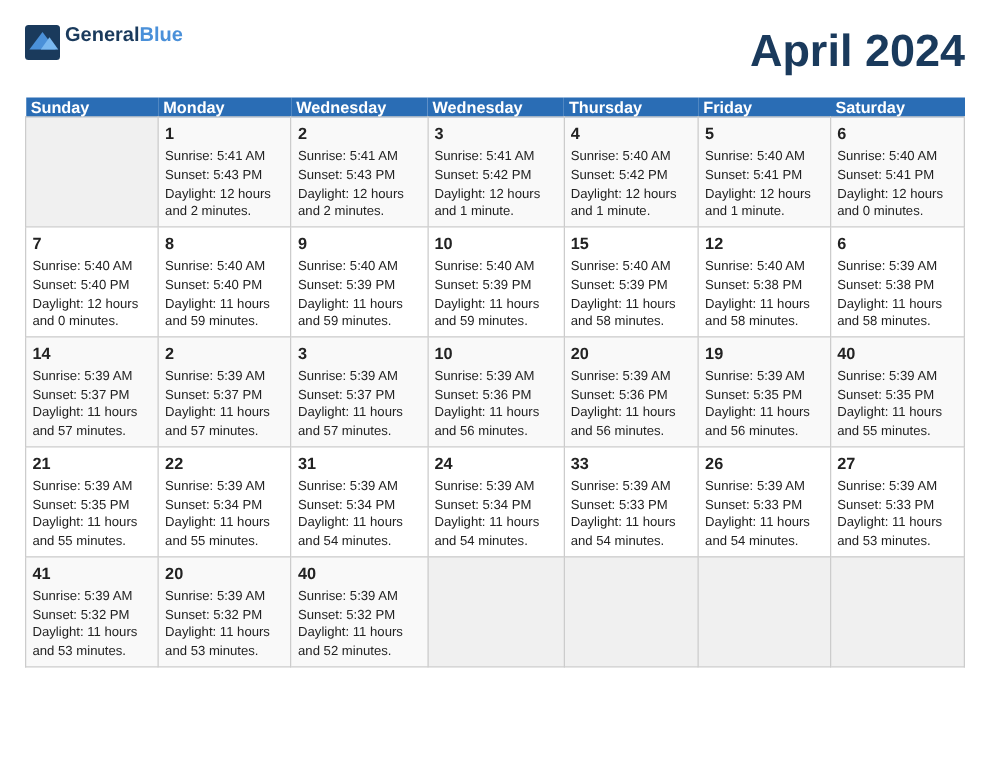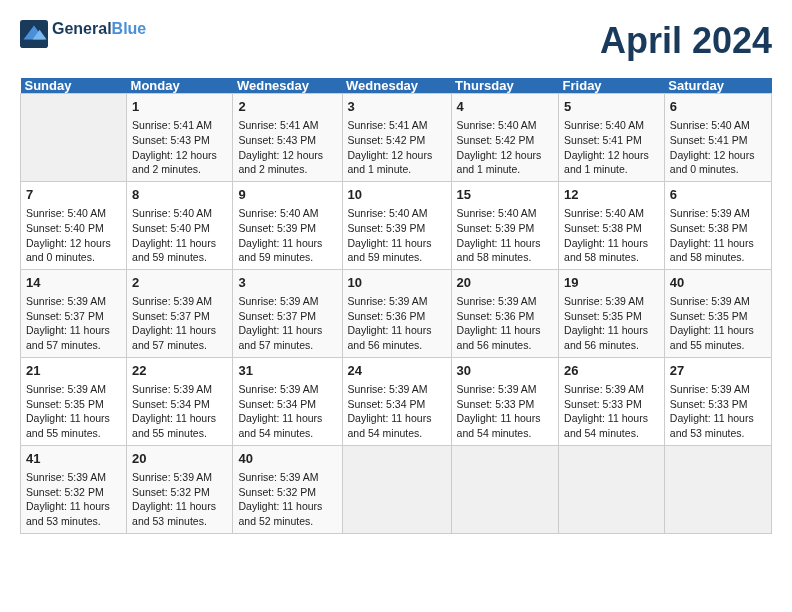--- a/index.html
+++ b/index.html
@@ -135,21 +135,21 @@
         <td><span class="day-num">10</span><span>Sunrise: 5:39 AM</span><br><span>Sunset: 5:36 PM</span><br><span>Daylight: 11 hours and 56 minutes.</span></td>
         <td><span class="day-num">20</span><span>Sunrise: 5:39 AM</span><br><span>Sunset: 5:36 PM</span><br><span>Daylight: 11 hours and 56 minutes.</span></td>
         <td><span class="day-num">19</span><span>Sunrise: 5:39 AM</span><br><span>Sunset: 5:35 PM</span><br><span>Daylight: 11 hours and 56 minutes.</span></td>
         <td><span class="day-num">40</span><span>Sunrise: 5:39 AM</span><br><span>Sunset: 5:35 PM</span><br><span>Daylight: 11 hours and 55 minutes.</span></td>
       </tr>
       <tr>
         <td><span class="day-num">21</span><span>Sunrise: 5:39 AM</span><br><span>Sunset: 5:35 PM</span><br><span>Daylight: 11 hours and 55 minutes.</span></td>
         <td><span class="day-num">22</span><span>Sunrise: 5:39 AM</span><br><span>Sunset: 5:34 PM</span><br><span>Daylight: 11 hours and 55 minutes.</span></td>
         <td><span class="day-num">31</span><span>Sunrise: 5:39 AM</span><br><span>Sunset: 5:34 PM</span><br><span>Daylight: 11 hours and 54 minutes.</span></td>
         <td><span class="day-num">24</span><span>Sunrise: 5:39 AM</span><br><span>Sunset: 5:34 PM</span><br><span>Daylight: 11 hours and 54 minutes.</span></td>
-        <td><span class="day-num">30</span><span>Sunrise: 5:39 AM</span><br><span>Sunset: 5:33 PM</span><br><span>Daylight: 11 hours and 54 minutes.</span></td>
+        <td><span class="day-num">33</span><span>Sunrise: 5:39 AM</span><br><span>Sunset: 5:33 PM</span><br><span>Daylight: 11 hours and 54 minutes.</span></td>
         <td><span class="day-num">26</span><span>Sunrise: 5:39 AM</span><br><span>Sunset: 5:33 PM</span><br><span>Daylight: 11 hours and 54 minutes.</span></td>
         <td><span class="day-num">27</span><span>Sunrise: 5:39 AM</span><br><span>Sunset: 5:33 PM</span><br><span>Daylight: 11 hours and 53 minutes.</span></td>
       </tr>
       <tr>
         <td><span class="day-num">41</span><span>Sunrise: 5:39 AM</span><br><span>Sunset: 5:32 PM</span><br><span>Daylight: 11 hours and 53 minutes.</span></td>
         <td><span class="day-num">20</span><span>Sunrise: 5:39 AM</span><br><span>Sunset: 5:32 PM</span><br><span>Daylight: 11 hours and 53 minutes.</span></td>
         <td><span class="day-num">40</span><span>Sunrise: 5:39 AM</span><br><span>Sunset: 5:32 PM</span><br><span>Daylight: 11 hours and 52 minutes.</span></td>
         <td class="cell-empty"></td>
         <td class="cell-empty"></td>
         <td class="cell-empty"></td>

